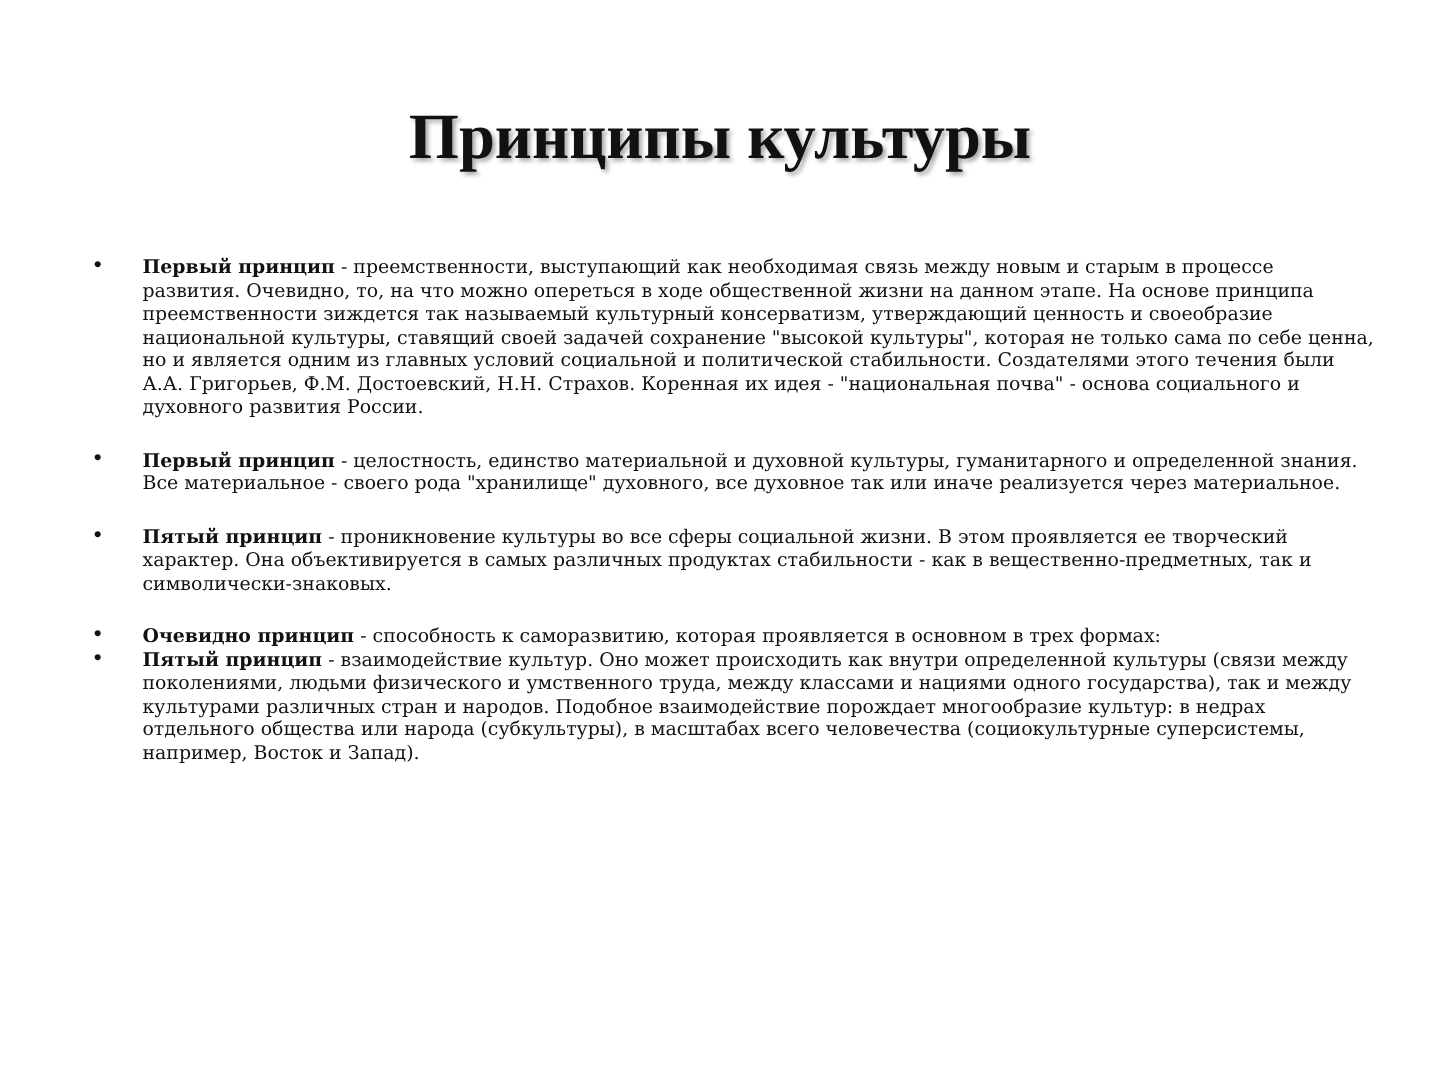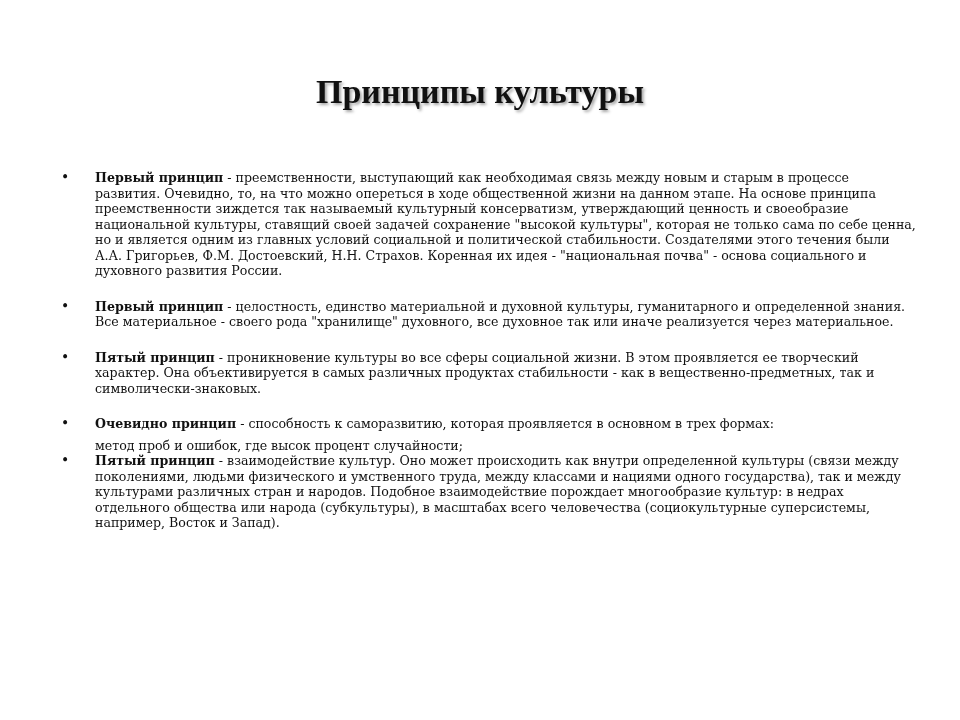--- a/index.html
+++ b/index.html
@@ -6,21 +6,21 @@
     body {
       width: 960px; height: 720px; background: #ffffff;
       position: relative; overflow: hidden;
       font-family: "DejaVu Serif", "Liberation Serif", serif;
       color: #111111;
     }
     .title {
       position: absolute; left: 0; top: 62px; width: 960px;
       text-align: center;
       font-family: "Liberation Serif", "DejaVu Serif", serif;
-      font-weight: bold; font-size: 34px; line-height: 60px;
+      font-weight: bold; font-size: 43px; line-height: 60px;
       color: #111;
       text-shadow: 2px 2px 3px rgba(0,0,0,0.35);
     }
     .content {
       position: absolute; left: 58px; top: 170px; width: 860px;
       font-size: 12.6px; line-height: 15.5px;
     }
     .item { position: relative; padding-left: 37px; }
     .bullet {
       position: absolute; left: 3px; top: 0; font-size: 14px;
@@ -47,18 +47,17 @@
   <div class="gap-l"></div>
   <div class="item">
     <span class="bullet">•</span>
     <span class="b">Пятый принцип</span><span> - проникновение культуры во все сферы социальной жизни. В этом проявляется ее творческий характер. Она объективируется в самых различных продуктах стабильности - как в вещественно-предметных, так и символически-знаковых.</span>
   </div>
   <div class="gap-l"></div>
   <div class="item">
     <span class="bullet">•</span>
     <span class="b">Очевидно принцип</span><span> - способность к саморазвитию, которая проявляется в основном в трех формах:</span>
   </div>
-  <div class="sub">метод проб и ошибок, где высок процент случайности;</div>
   <div class="item">
     <span class="bullet">•</span>
     <span class="b">Пятый принцип</span><span> - взаимодействие культур. Оно может происходить как внутри определенной культуры (связи между поколениями, людьми физического и умственного труда, между классами и нациями одного государства), так и между культурами различных стран и народов. Подобное взаимодействие порождает многообразие культур: в недрах отдельного общества или народа (субкультуры), в масштабах всего человечества (социокультурные суперсистемы, например, Восток и Запад).</span>
   </div>
 </div>
 
 </body></html>

